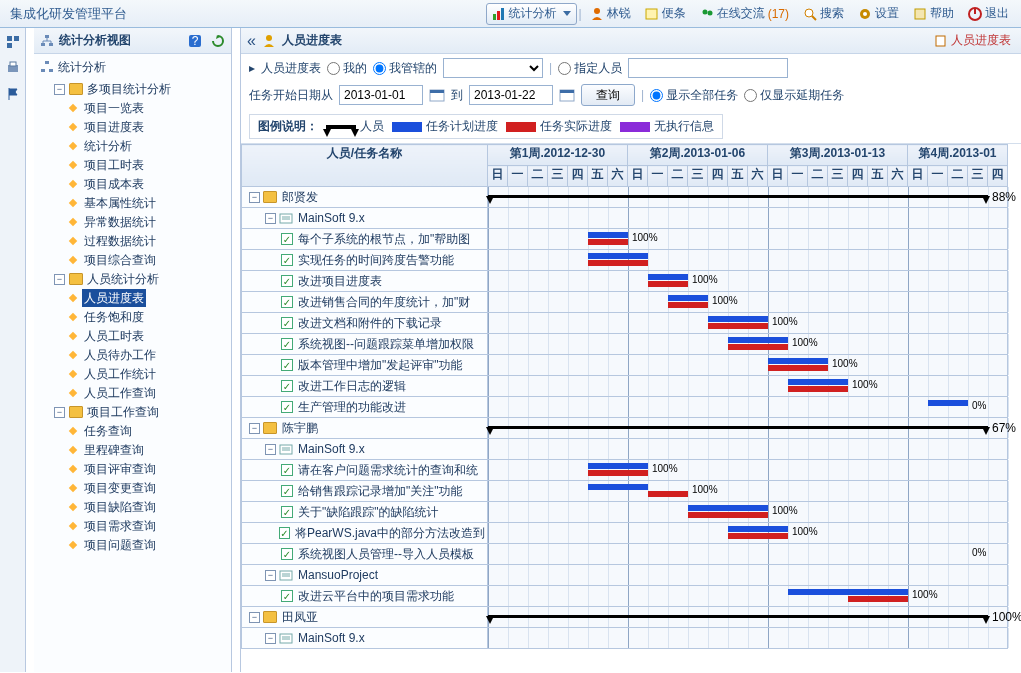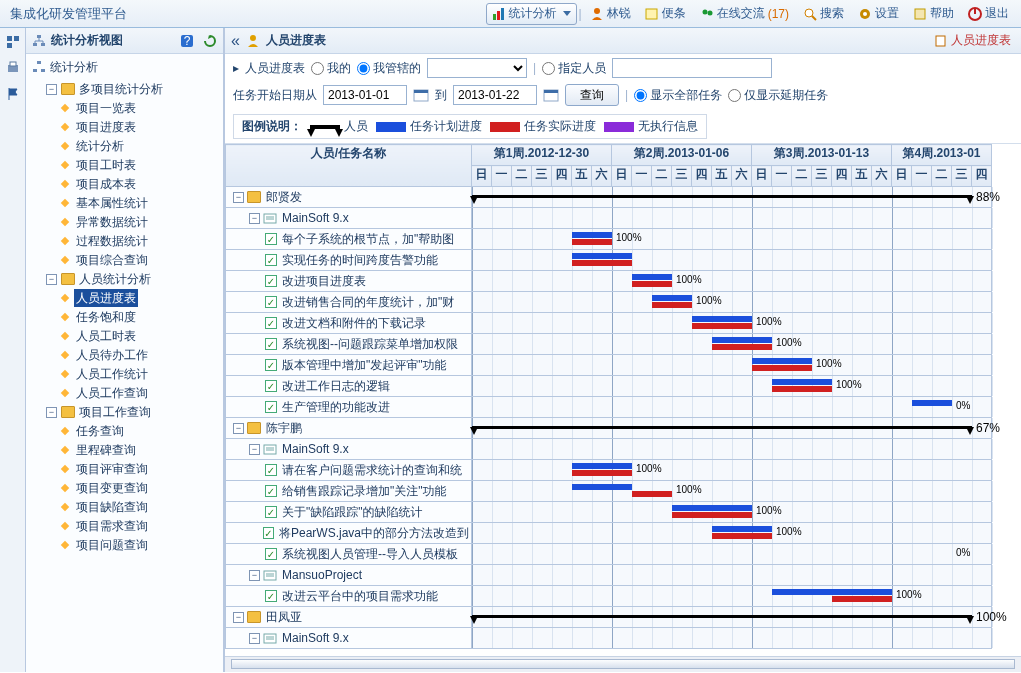--- a/index.html
+++ b/index.html
@@ -10,21 +10,21 @@
     .app-title { color: #2f5b8f; padding: 0 10px; font-size: 13px; }
     .topbar-spacer { flex: 1; }
     .topbar-actions { display: flex; align-items: center; gap: 2px; padding-right: 6px; }
     .topbar-btn { display: flex; align-items: center; height: 22px; padding: 0 5px; border: 1px solid transparent; border-radius: 3px; cursor: pointer; color: #2f5b8f; gap: 3px; white-space: nowrap; }
     .topbar-btn.highlight { border-color: #8fa8c9; background: linear-gradient(#fff,#e1ebf6); }
     .topbar-btn .ic { width: 14px; height: 14px; display: inline-block; }
     .orange { color: #d96b00; }
     .drop-arrow { width: 0; height: 0; border-left: 4px solid transparent; border-right: 4px solid transparent; border-top: 5px solid #3b6ca3; margin-left: 3px; }
 
     
-    .main { display: flex; height: 644px; }
+    .main { display: flex; height: 644px; gap: 8px; }
     .gutter-icons { width: 26px; background: #eef3f9; border-right: 1px solid #b8c8e0; display: flex; flex-direction: column; align-items: center; padding-top: 6px; gap: 10px; }
     .gutter-icons span { width: 16px; height: 16px; }
 
     .sidepanel { width: 198px; border-right: 1px solid #b8c8e0; background: #fbfdff; display: flex; flex-direction: column; }
     .side-hdr { height: 26px; display: flex; align-items: center; padding: 0 6px; background: linear-gradient(#f2f6fb,#e3ecf6); border-bottom: 1px solid #c6d5e8; gap: 5px; }
     .side-hdr .hic { width: 14px; height: 14px; }
     .side-hdr-title { flex: 1; color: #23456d; font-weight: bold; }
     .side-hdr .ricon { width: 14px; height: 14px; margin-left: 4px; cursor: pointer; }
     .tree-wrap { flex: 1; overflow: auto; padding: 4px 2px 4px 6px; }
     .tree { list-style: none; }
@@ -56,21 +56,21 @@
     button.query { height: 22px; padding: 0 14px; border: 1px solid #8da8cb; background: linear-gradient(#fcfdff,#e2eaf4); border-radius: 3px; cursor: pointer; }
 
     .legend { display: flex; align-items: center; gap: 8px; margin-top: 2px; border: 1px solid #cfd9e7; width: fit-content; padding: 3px 8px; background: #fff; }
     .lg-item { display: flex; align-items: center; gap: 4px; }
     .lg-swatch { width: 30px; height: 10px; }
     .lg-person { border-top: 4px solid #000; border-bottom: none; width: 30px; height: 0; position: relative; }
     .lg-person::before, .lg-person::after { content: ""; position: absolute; top: 0; width: 0; height: 0; border-top: 8px solid #000; border-left: 4px solid transparent; border-right: 4px solid transparent; }
     .lg-person::before { left: -3px; } .lg-person::after { right: -3px; }
 
     
-    .gantt-wrap { flex: 1; overflow: hidden; display: flex; flex-direction: column; }
+    .gantt-wrap { flex: 1; overflow: hidden; display: flex; flex-direction: row; }
     .gantt-scroll { flex: 1; overflow: auto; }
     .gantt { border-collapse: collapse; }
     .gantt th, .gantt td { border: 1px solid #b6c7df; padding: 0; vertical-align: top; }
     .gantt thead th { background: linear-gradient(#eef3fa,#dfe9f5); color: #23456d; text-align: center; height: 21px; }
     .gantt thead .l2 th { height: 21px; width: 20px; min-width: 20px; }
     .colA { width: 246px; min-width: 246px; max-width: 246px; }
     .rowName { display: flex; align-items: center; gap: 3px; height: 20px; padding-left: 4px; background: #fbfdff; white-space: nowrap; overflow: hidden; }
     .rowName .lvlpad { display: inline-block; }
     .chk { width: 12px; height: 12px; border: 1px solid #4a7; background: #fff; display: inline-flex; align-items: center; justify-content: center; font-size: 10px; color: #2a8a2a; }
     .xbtn { width: 11px; height: 11px; border: 1px solid #7e94b3; display: inline-flex; align-items: center; justify-content: center; font-size: 9px; color: #405b82; background: #fff; }

